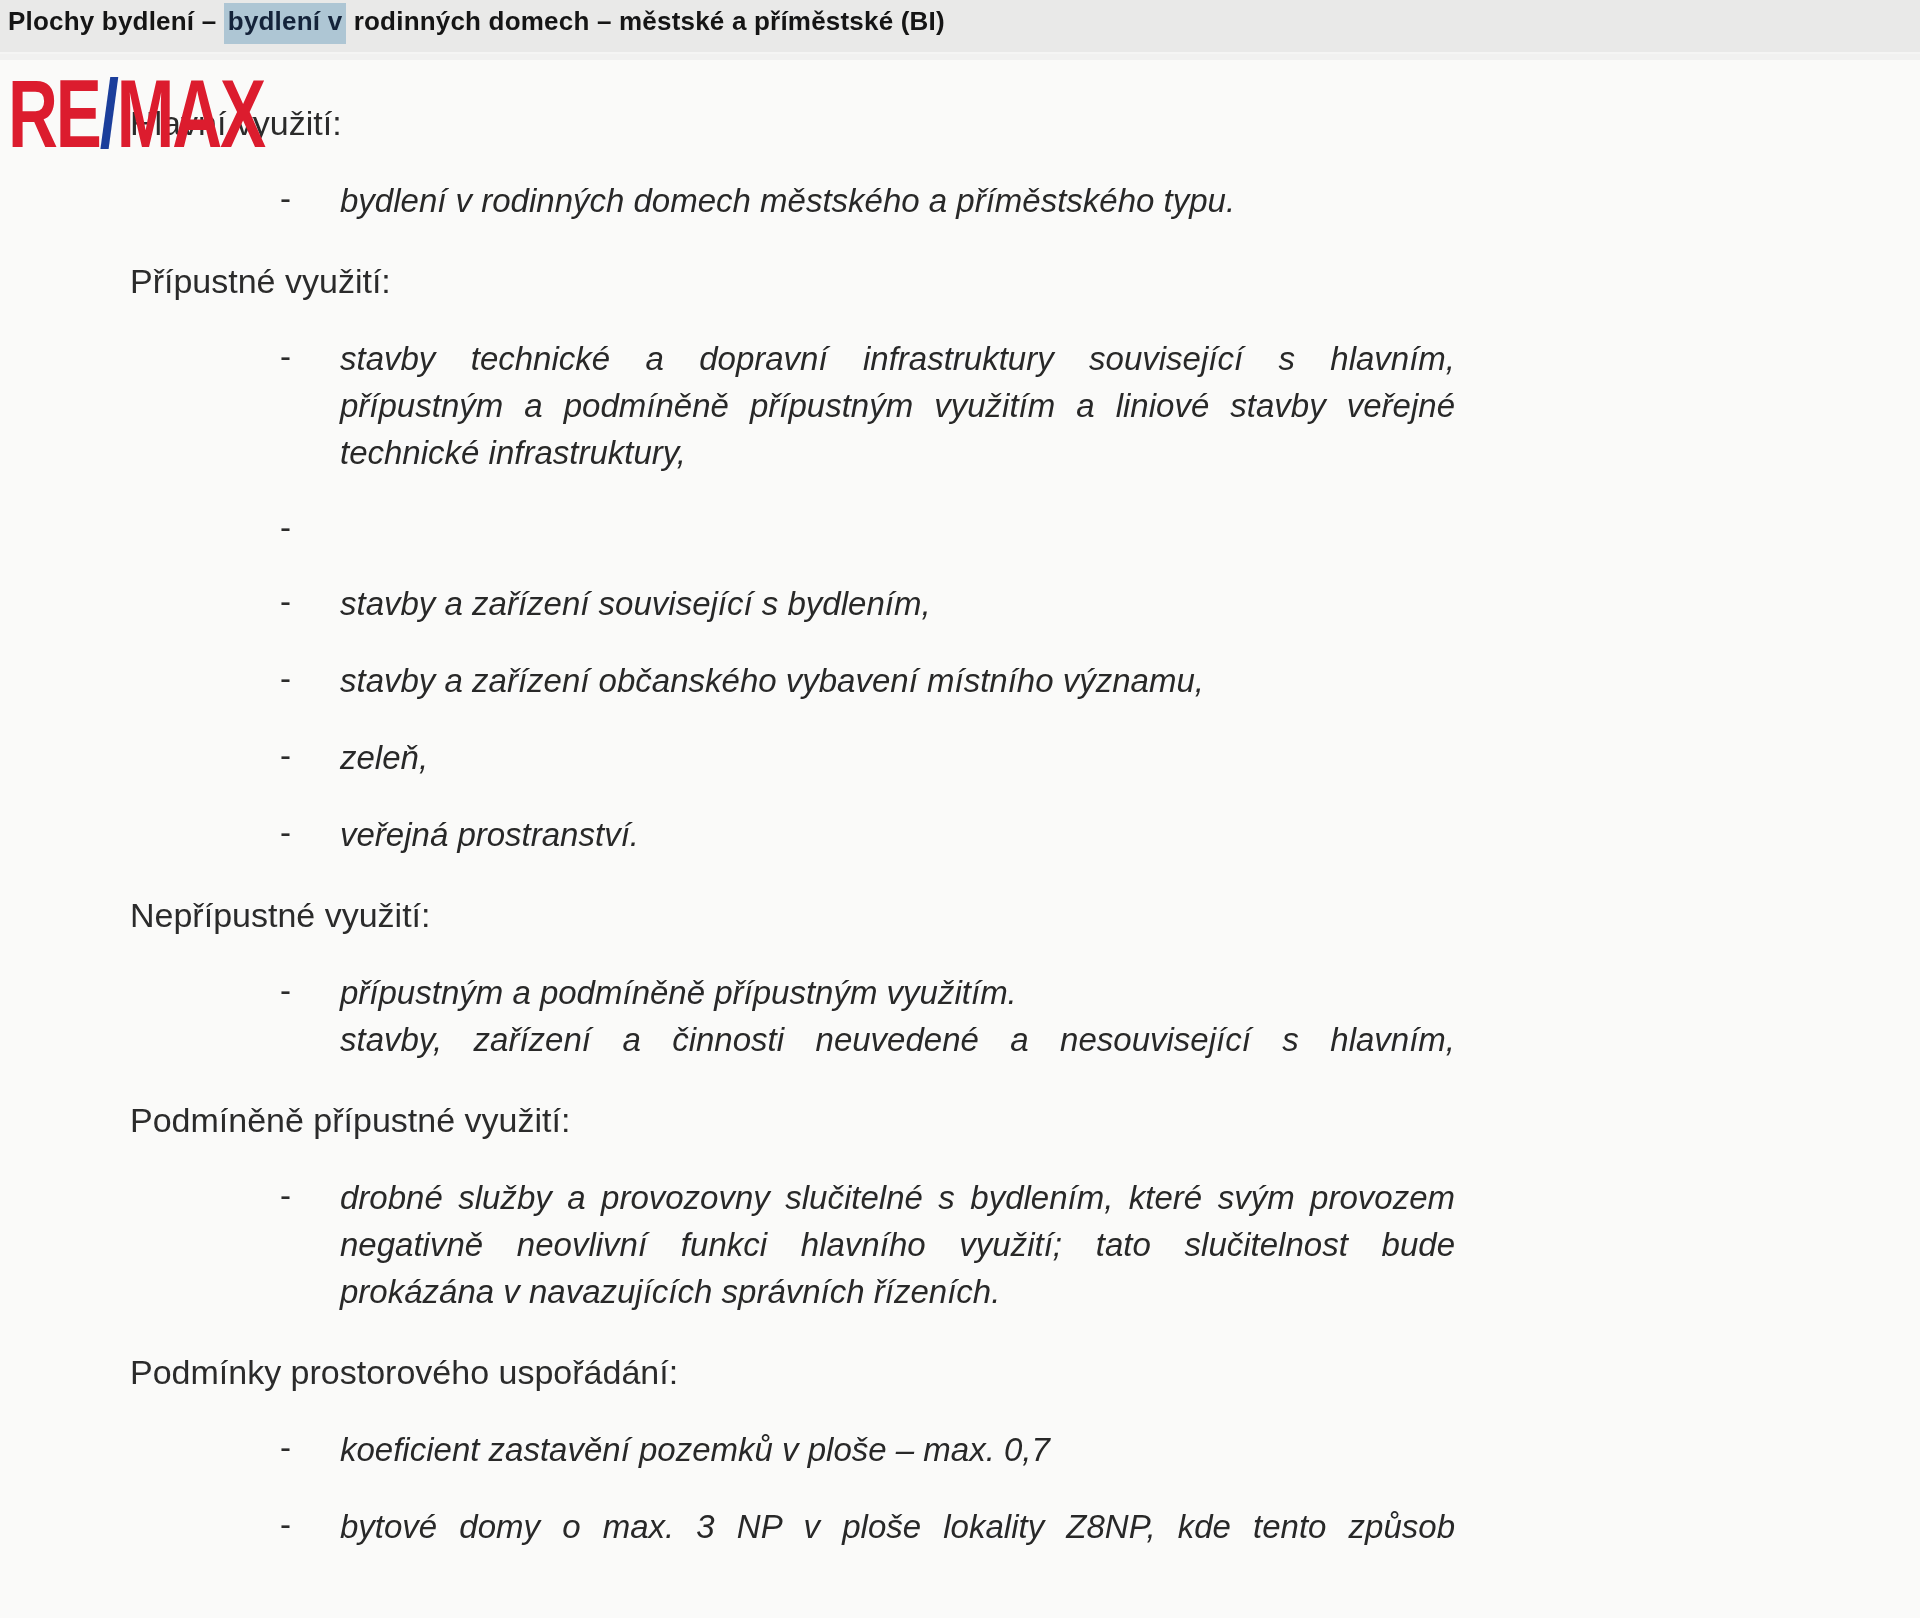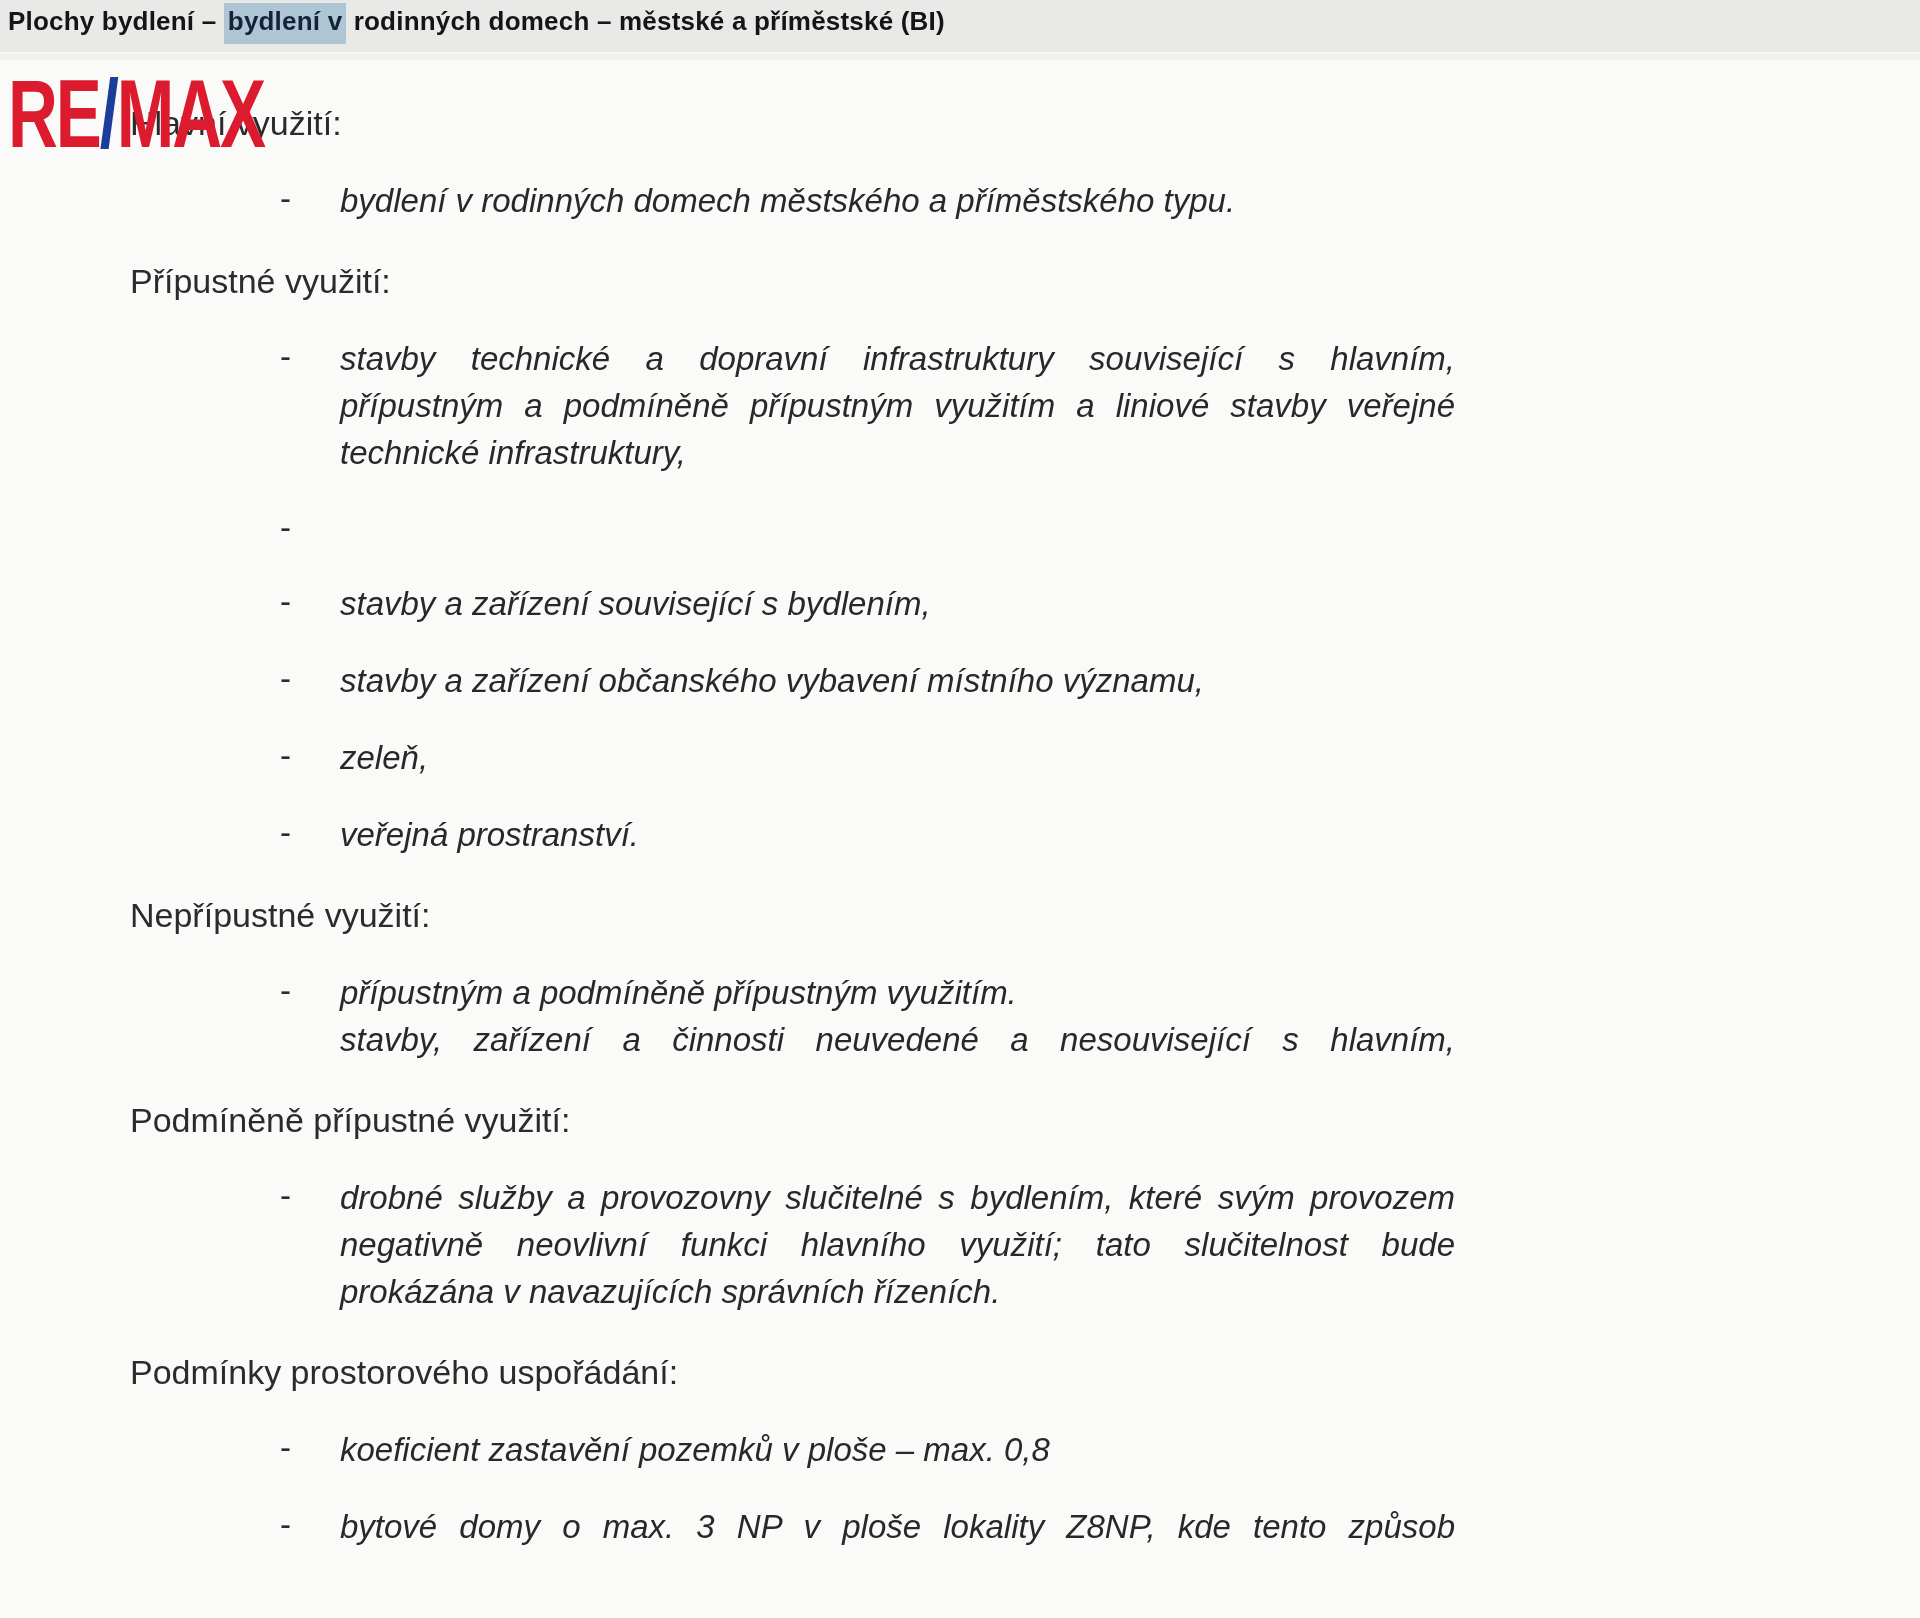--- a/index.html
+++ b/index.html
@@ -166,21 +166,21 @@
             <div class="line just">negativně neovlivní funkci hlavního využití; tato slučitelnost bude</div>
             <div class="line">prokázána v navazujících správních řízeních.</div>
           </div>
         </div>
       </div>
       <div class="section">
         <div class="section-heading">Podmínky prostorového uspořádání:</div>
         <div class="bullet">
           <span class="bullet-marker">-</span>
           <div class="bullet-text">
-            <div class="line">koeficient zastavění pozemků v ploše – max. 0,8</div>
+            <div class="line">koeficient zastavění pozemků v ploše – max. 0,7</div>
           </div>
         </div>
         <div class="bullet">
           <span class="bullet-marker">-</span>
           <div class="bullet-text">
             <div class="line just">bytové domy o max. 3 NP v ploše lokality Z8NP, kde tento způsob</div>
           </div>
         </div>
       </div>
     </div>

